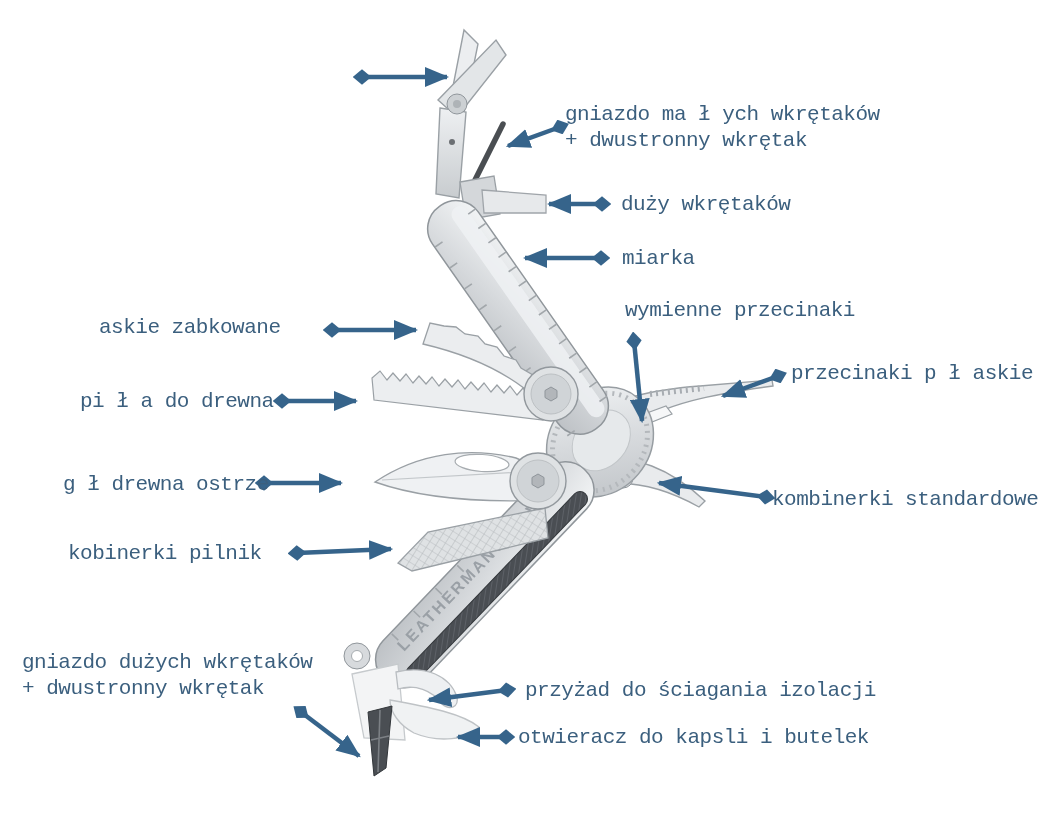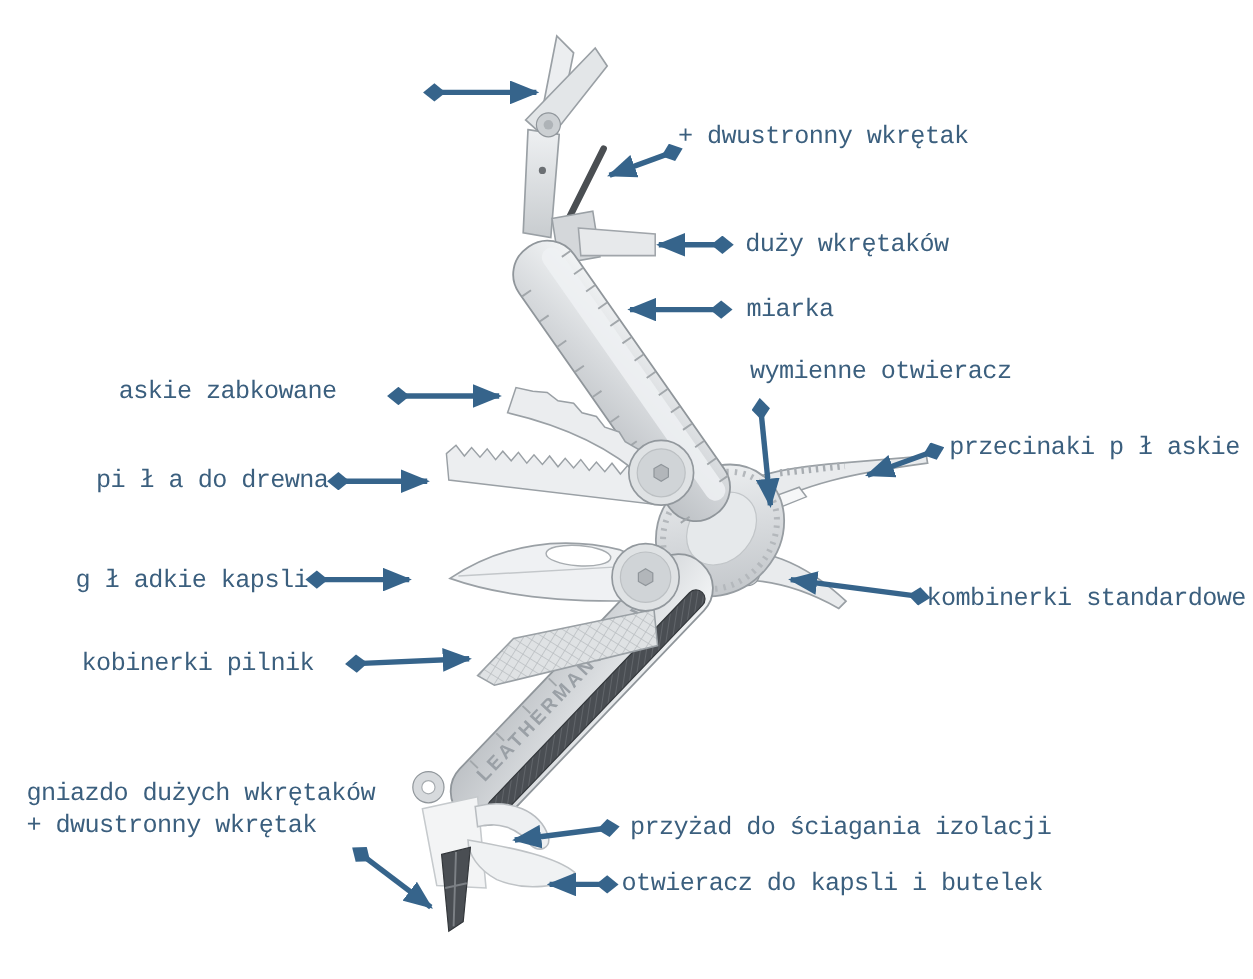--- a/index.html
+++ b/index.html
@@ -145,30 +145,31 @@
       <line x1="766" y1="497" x2="659" y2="483" marker-start="url(#dm)" marker-end="url(#ah)"></line>
       <line x1="297" y1="553" x2="391" y2="549" marker-start="url(#dm)" marker-end="url(#ah)"></line>
       <line x1="301" y1="712" x2="359" y2="756" marker-start="url(#dm)" marker-end="url(#ah)"></line>
       <line x1="507" y1="690" x2="429" y2="700" marker-start="url(#dm)" marker-end="url(#ah)"></line>
       <line x1="506" y1="737" x2="458" y2="737" marker-start="url(#dm)" marker-end="url(#ah)"></line>
     </g>
   </svg>
 
 
   <div class="label" style="left:565px;top:102px">
+    <span>gniazdo ma ł ych wkrętaków</span>
     <span>+ dwustronny wkrętak</span>
   </div>
 
   <div class="label" style="left:621px;top:192px">duży wkrętaków</div>
   <div class="label" style="left:622px;top:246px">miarka</div>
-  <div class="label" style="left:625px;top:298px">wymienne otwieracz</div>
+  <div class="label" style="left:625px;top:298px">wymienne przecinaki</div>
   <div class="label" style="left:791px;top:361px">przecinaki p ł askie</div>
   <div class="label" style="left:99px;top:315px">askie zabkowane</div>
   <div class="label" style="left:80px;top:389px">pi ł a do drewna</div>
-  <div class="label" style="left:63px;top:472px">g ł adkie kapsli</div>
+  <div class="label" style="left:63px;top:472px">g ł drewna ostrze</div>
   <div class="label" style="left:772px;top:487px">kombinerki standardowe</div>
   <div class="label" style="left:68px;top:541px">kobinerki pilnik</div>
 
   <div class="label" style="left:22px;top:650px">
     <span>gniazdo dużych wkrętaków</span>
     <span>+ dwustronny wkrętak</span>
   </div>
 
   <div class="label" style="left:525px;top:678px">przyżad do ściagania izolacji</div>
   <div class="label" style="left:518px;top:725px">otwieracz do kapsli i butelek</div>

